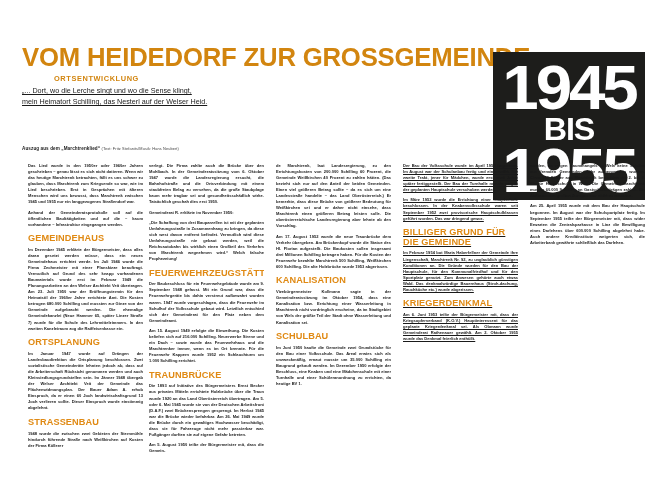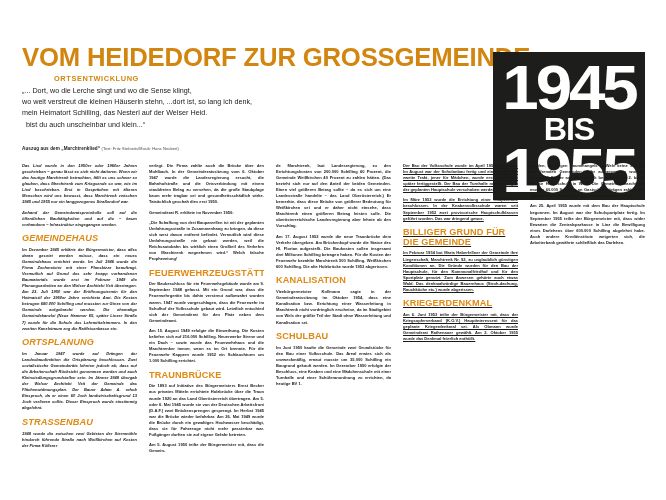--- a/index.html
+++ b/index.html
@@ -65,20 +65,21 @@
     color:#d2850f;
     margin-left:32px;
   }
   .poem{
     position:absolute;
     left:22px; top:85px;
     width:300px;
     font-size:7.2px;
     line-height:11.2px;
     color:#1a1a1a;
+    text-decoration:underline;
   }
   .poem .ln{ white-space:nowrap; display:block; }
   .poem .ln.i2{ padding-left:4px; }
   .source{
     position:absolute;
     left:22px; top:146px;
     font-size:4.6px;
     font-weight:700;
     letter-spacing:0.1px;
     color:#1a1a1a;
@@ -91,21 +92,21 @@
     left:22px; top:163px;
     width:624px; height:325px;
   }
   .col{
     position:absolute;
     top:0;
     width:115px;
     height:325px;
     overflow:hidden;
   }
-  .c1{ left:0px;font-style:italic; }
+  .c1{ left:6px; }
   .c2{ left:127px; }
   .c3{ left:254px; }
   .c4{ left:381px;text-decoration:underline; }
   .c5{ left:508px; }
 
   .col p{
     margin:0 0 4.2px 0;
     font-size:4.05px;
     line-height:6.05px;
     text-align:justify;
@@ -133,23 +134,21 @@
 
   <div class="yearblock">
     <div class="y y1">1945</div>
     <div class="y bis">BIS</div>
     <div class="y y2">1955</div>
   </div>
 
   <div class="kicker">ORTSENTWICKLUNG</div>
   <div class="poem">
     <span class="ln">„... Dort, wo die Lerche singt und wo die Sense klingt,</span>
-    <span class="ln">wo weit verstreut die kleinen Häuserln stehn, ...dort ist, so lang ich denk,</span>
     <span class="ln">mein Heimatort Schilling, das Nesterl auf der Welser Heid.</span>
-    <span class="ln i2">bist du auch unscheinbar und klein...“</span>
   </div>
   <div class="source">
     <span>Auszug aus dem „Marchtrenklied“</span>
     <span class="sub">(Text: Fritz Stefanits/Musik: Hans Neubert)</span>
   </div>
 
   <div class="cols">
     <div class="col c1">
         <p>Das Lied wurde in den 1950er oder 1960er Jahren geschrieben – genau lässt es sich nicht datieren. Wenn wir das heutige Marchtrenk betrachten, fällt es uns schwer zu glauben, dass Marchtrenk zum Kriegsende so war, wie im Lied beschrieben. Erst in Gesprächen mit älteren Menschen wird uns bewusst, dass Marchtrenk zwischen 1945 und 1955 nur ein langgezogenes Straßendorf war.</p>
         <p class="lead">Anhand der Gemeinderatsprotokolle soll auf die öffentlichen Baultätigkeiten und auf die – kaum vorhandene – Infrastruktur eingegangen werden.</p>

